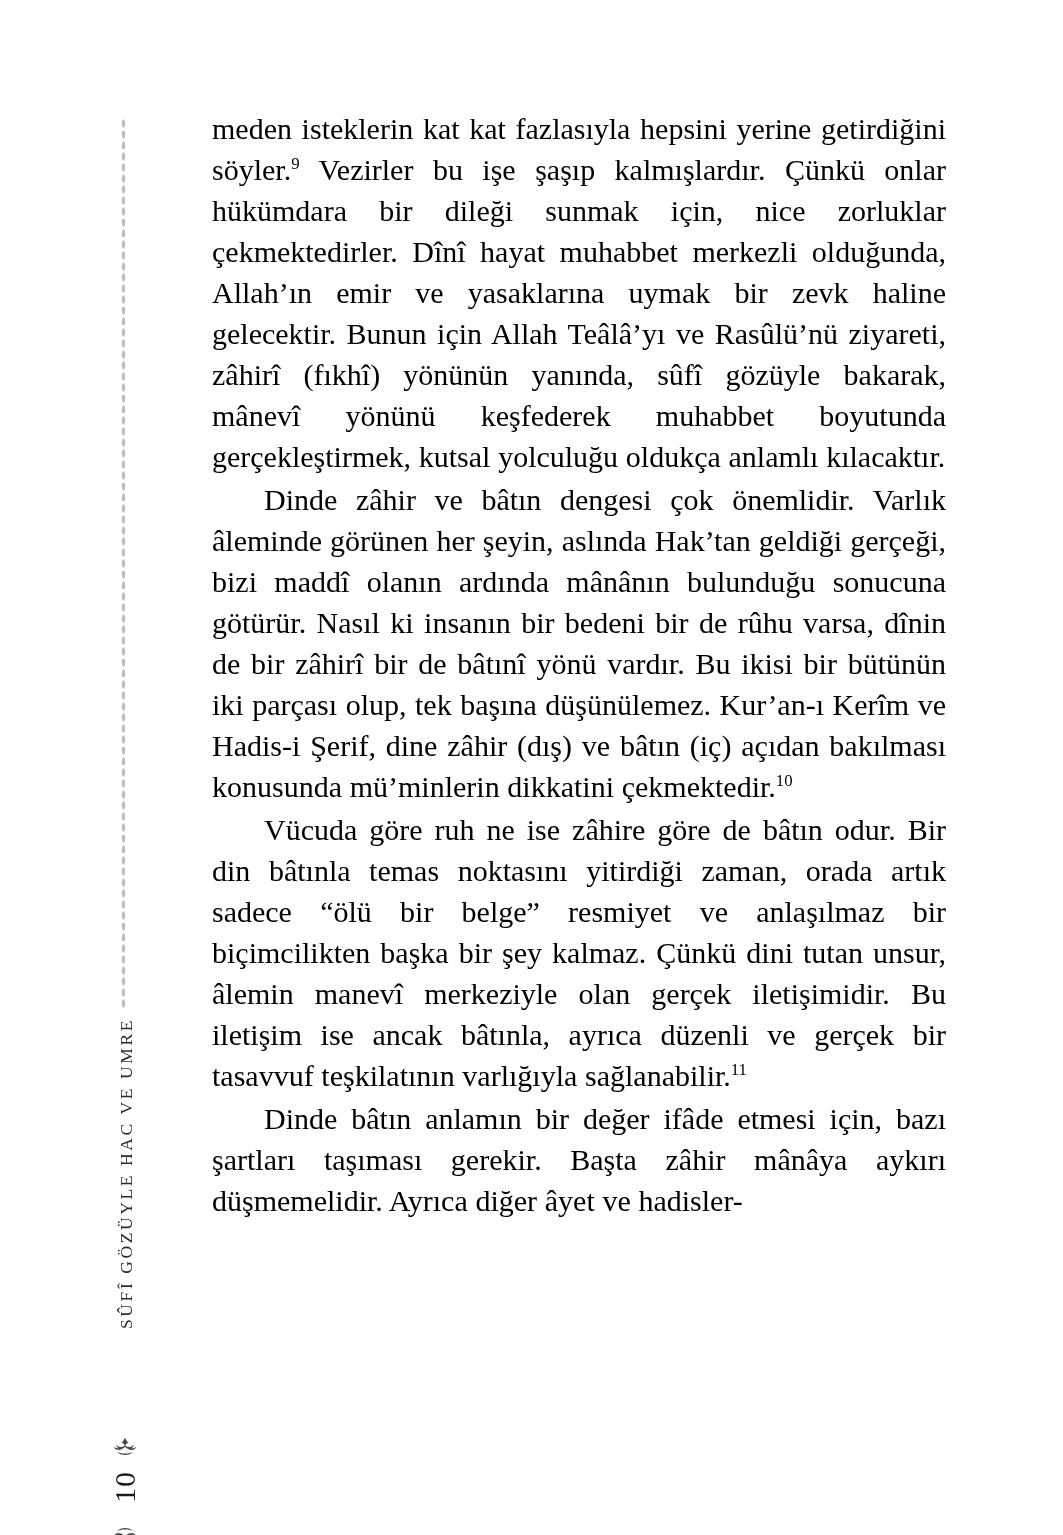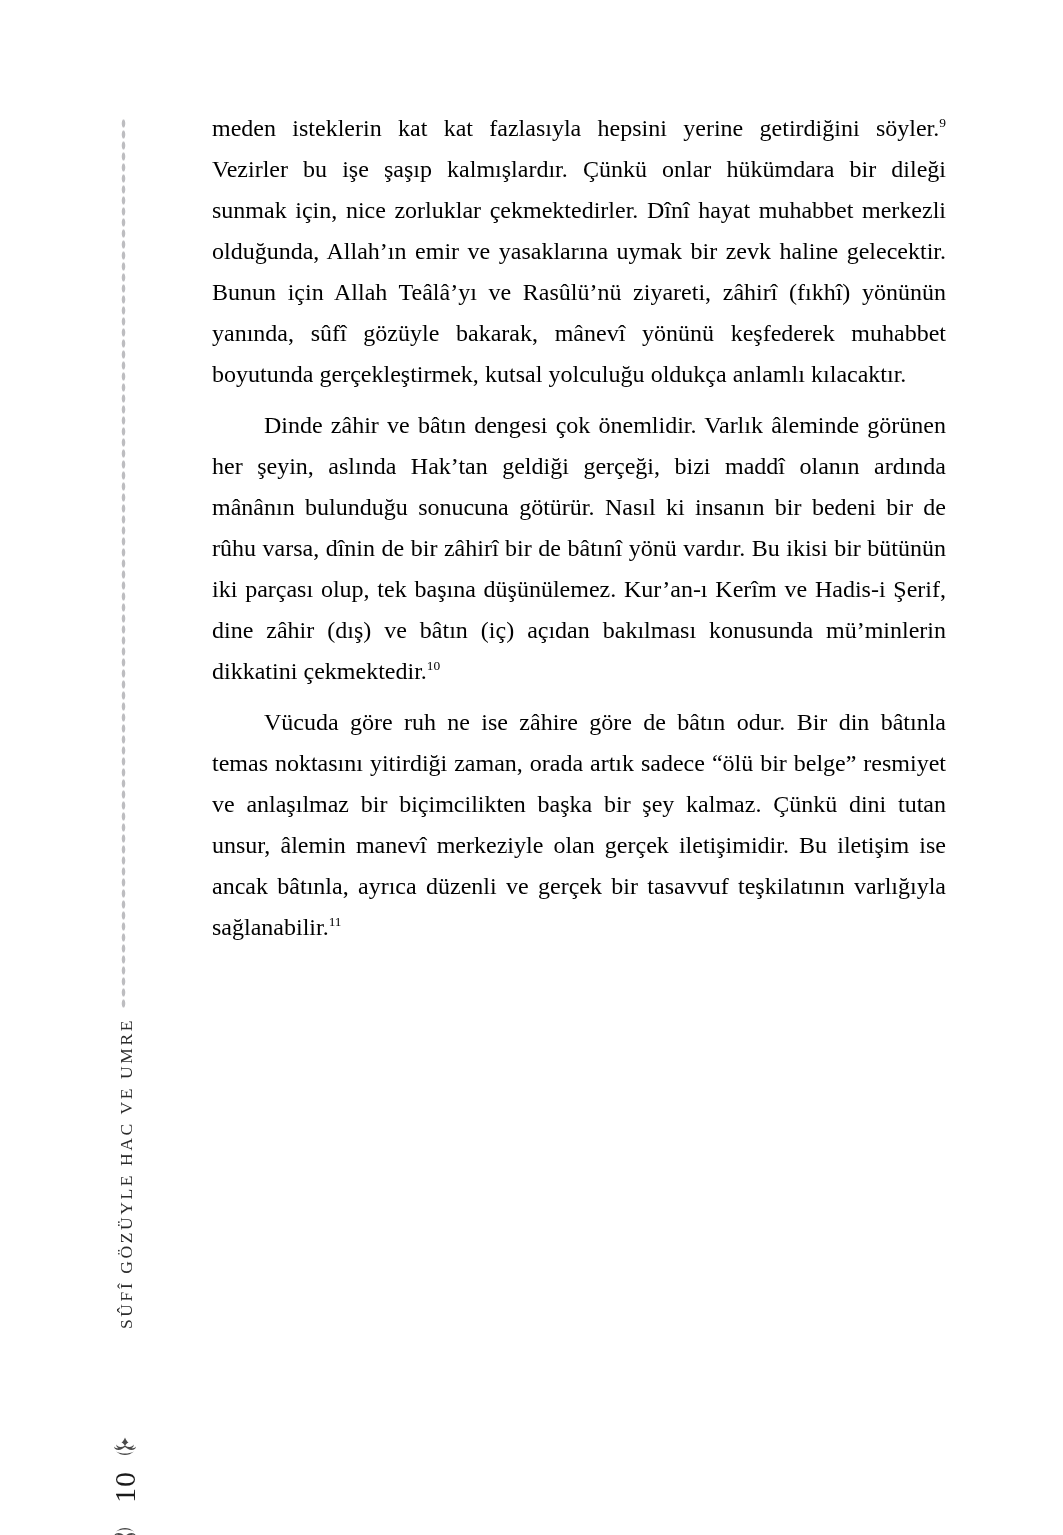--- a/index.html
+++ b/index.html
@@ -76,30 +76,30 @@
 
   
   .column {
     position: absolute;
     left: 212px;
     top: 108px;
     width: 734px;
   }
   p.body {
     margin: 0 0 0 0;
-    font-size: 24px;
+    font-size: 30px;
     line-height: 41px;
     text-align: justify;
     text-justify: inter-word;
     -webkit-hyphens: none;
     hyphens: none;
     word-spacing: .2px;
   }
   p.body.indent { text-indent: 52px; }
-  p.body + p.body { margin-top: 10px; }
+  p.body + p.body { margin-top: 2px; }
   .last-line-full { text-align-last: left; }
   b.emph { font-weight: normal; }
   sup.fn {
     font-size: 0.56em;
     vertical-align: super;
     line-height: 0;
   }
 </style>
 </head>
 <body>
@@ -137,15 +137,16 @@
         </g>
       </svg>
     </div>
 
   </div>
 
   <div class="column" id="text-column">
       <p class="body"><span>meden isteklerin kat kat fazlasıyla hepsini yerine getirdiğini söyler.</span><sup class="fn">9</sup><span> Vezirler bu işe şaşıp kalmışlardır. Çünkü onlar hükümdara bir dileği sunmak için, nice zorluklar çekmektedirler. Dînî hayat muhabbet merkezli olduğunda, Allah’ın emir ve yasaklarına uymak bir zevk haline gelecektir. Bunun için Allah Teâlâ’yı ve Rasûlü’nü ziyareti, zâhirî (fıkhî) yönünün yanında, sûfî gözüyle bakarak, mânevî yönünü keşfederek muhabbet boyutunda gerçekleştirmek, kutsal yolculuğu oldukça anlamlı kılacaktır.</span></p>
       <p class="body indent"><span>Dinde zâhir ve bâtın dengesi çok önemlidir. Varlık âleminde görünen her şeyin, aslında Hak’tan geldiği gerçeği, bizi maddî olanın ardında mânânın bulunduğu sonucuna götürür. Nasıl ki insanın bir bedeni bir de rûhu varsa, dînin de bir zâhirî bir de bâtınî yönü vardır. Bu ikisi bir bütünün iki parçası olup, tek başına düşünülemez. Kur’an-ı Kerîm ve Hadis-i Şerif, dine zâhir (dış) ve bâtın (iç) açıdan bakılması konusunda mü’minlerin dikkatini çekmektedir.</span><sup class="fn">10</sup></p>
       <p class="body indent"><span>Vücuda göre ruh ne ise zâhire göre de bâtın odur. </span><b class="emph">Bir din bâtınla temas noktasını yitirdiği zaman, orada artık sadece “ölü bir belge” resmiyet ve anlaşılmaz bir biçimcilikten başka bir şey kalmaz</b><span>. Çünkü dini tutan unsur, âlemin manevî merkeziyle olan gerçek iletişimidir. Bu iletişim ise ancak bâtınla, ayrıca düzenli ve gerçek bir tasavvuf teşkilatının varlığıyla sağlanabilir.</span><sup class="fn">11</sup></p>
+      <p class="body indent last-line-full"><span>Dinde bâtın anlamın bir değer ifâde etmesi için, bazı şartları taşıması gerekir. Başta zâhir mânâya aykırı düşmemelidir. Ayrıca diğer âyet ve hadisler-</span></p>
     </div>
 
 </div>
 
 </body></html>

